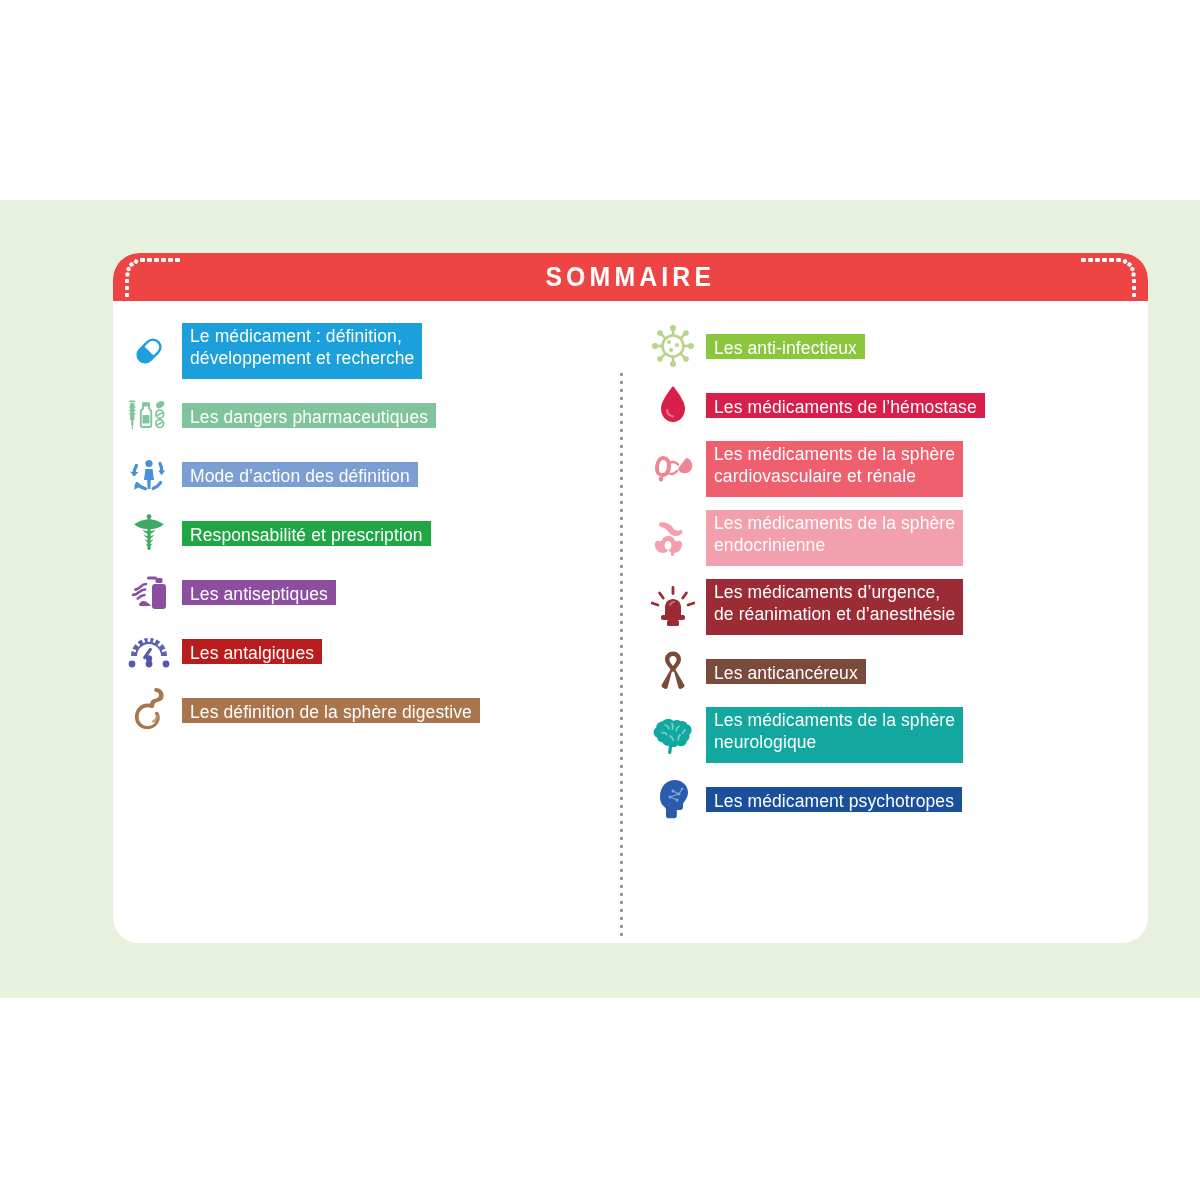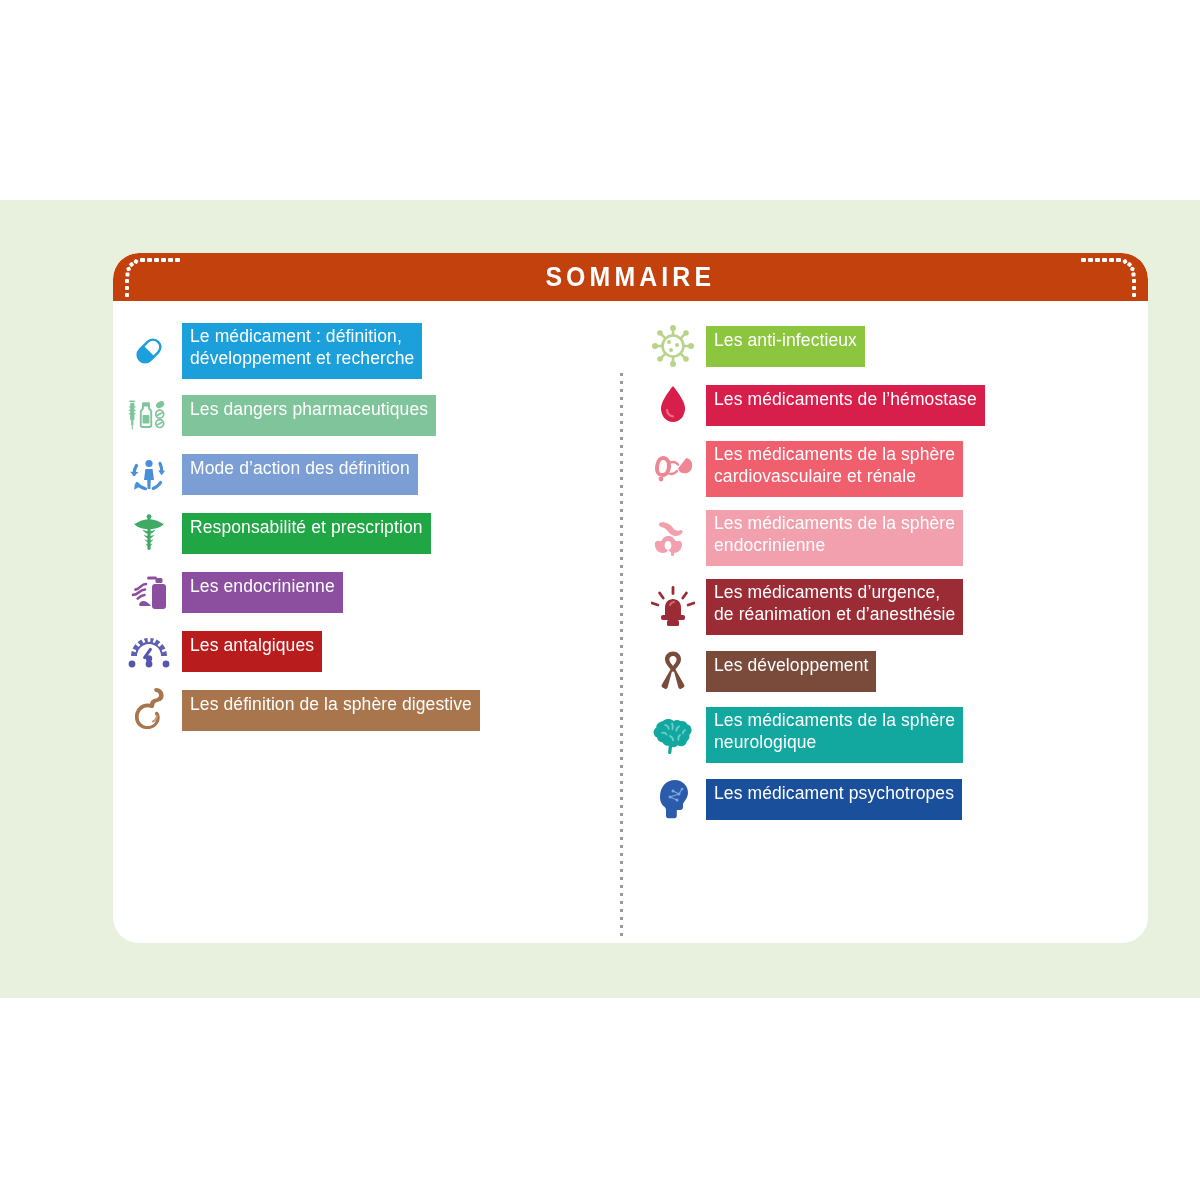--- a/index.html
+++ b/index.html
@@ -22,21 +22,21 @@
   .card{
     position:absolute;left:113px;top:253px;width:1035px;height:690px;
     background:#ffffff;
     border-radius:26px;
     overflow:hidden;
   }
 
   
   .banner{
     position:absolute;left:0;top:0;width:1035px;height:48px;
-    background:#c2410c;
+    background:#ef4444;
     border-top-left-radius:26px;border-top-right-radius:26px;
     display:flex;align-items:center;justify-content:center;
   }
   .banner-title{
     color:#ffffff;
     font-size:27px;
     font-weight:bold;
     letter-spacing:4.5px;
     font-family:"Liberation Sans", sans-serif;
     transform:scaleX(0.92);
@@ -71,21 +71,21 @@
     width:48px;height:46px;flex:0 0 48px;
     display:flex;align-items:center;justify-content:center;
     margin-right:9px;
   }
   .entry .ico svg{display:block;}
   .label{
     display:inline-block;
     color:#ffffff;
     font-size:17.5px;
     line-height:22px;
-    padding:3px 8px 16px 8px;
+    padding:3px 8px 0 8px;
     font-family:"Liberation Sans", sans-serif;
     white-space:pre-line;
     letter-spacing:0.1px;
   }
   .label.two{line-height:21.5px;padding:3px 8px 10px 8px;}
 
   
   .col-right .entry{margin-bottom:13px;}
 </style>
 </head>
@@ -223,21 +223,21 @@
                 <rect x="25" y="13" width="14" height="25" rx="3"></rect>
                 <rect x="28.5" y="7" width="7" height="5" rx="1.5"></rect>
                 <rect x="20" y="5.5" width="10" height="3" rx="1.5"></rect>
                 <path d="M19 13c-2 0-4 1.2-5.4 2.6-1.6 1.6-3 2.6-5.2 3" fill="none" stroke="#8c4fa0" stroke-width="2.6" stroke-linecap="round"></path>
                 <path d="M18 18.5c-2.4.2-4.6 1.4-6.4 3-1.6 1.4-3.4 2.2-5.6 2.4" fill="none" stroke="#8c4fa0" stroke-width="2.6" stroke-linecap="round"></path>
                 <path d="M17.5 24c-2.8.4-5 1.8-6.8 3.6" fill="none" stroke="#8c4fa0" stroke-width="2.6" stroke-linecap="round"></path>
                 <path d="M16 30c3 0 6 2 8 5h-10c-1.6 0-2.4-1.2-1.6-2.6.8-1.4 2.2-2.4 3.6-2.4z"></path>
               </g>
             </svg>
           </span>
-          <span class="label" style="background:#8c4fa0">Les endocrinienne</span>
+          <span class="label" style="background:#8c4fa0">Les antiseptiques</span>
         </div>
 
         <div class="entry">
           <span class="ico">
             <svg width="46" height="36" viewBox="0 0 46 36">
               <g fill="#5557ae">
                 <path d="M23 5a18 18 0 0 1 18 18h-6a12 12 0 0 0-12-12z" opacity="0.95"></path>
                 <path d="M23 5A18 18 0 0 0 5 23h6A12 12 0 0 1 23 11z" opacity="0.95"></path>
                 <rect x="21.6" y="3" width="2.8" height="6" rx="1.2" fill="#ffffff"></rect>
                 <rect x="33" y="8" width="2.8" height="6" rx="1.2" fill="#ffffff" transform="rotate(45 34.4 11)"></rect>
@@ -362,21 +362,21 @@
         <div class="entry">
           <span class="ico">
             <svg width="34" height="44" viewBox="0 0 34 44">
               <g fill="#7a4a3a">
                 <path d="M17 18.5l-5.4 20c-.3 1.2-1.6 1.8-2.7 1.2l-2.3-1.2c-1-.5-1.3-1.7-.8-2.7L16 18z"></path>
                 <path d="M17 18.5l5.4 20c.3 1.2 1.6 1.8 2.7 1.2l2.3-1.2c1-.5 1.3-1.7.8-2.7L18 18z"></path>
                 <path d="M17 2.5c4.4 0 8 3.3 8 7.4 0 3-1.5 5.5-3.6 8l-4.4 5.3-4.4-5.3C10.5 15.4 9 12.9 9 9.9 9 5.8 12.6 2.5 17 2.5zm0 4.6c-2 0-3.6 1.4-3.6 3.2s.8 3.2 2.3 5l1.3 1.6 1.3-1.6c1.5-1.8 2.3-3.2 2.3-5s-1.6-3.2-3.6-3.2z"></path>
               </g>
             </svg>
           </span>
-          <span class="label" style="background:#7a4a3a">Les développement</span>
+          <span class="label" style="background:#7a4a3a">Les anticancéreux</span>
         </div>
 
         <div class="entry">
           <span class="ico">
             <svg width="46" height="38" viewBox="0 0 46 38">
               <path d="M13 5c3-2.6 7.6-2.6 10.6 0 2-1.4 5-1.4 7 .2 2.6-.6 5.4.6 6.6 3 2.6.6 4.4 3 4.4 5.8 0 2-.8 3.6-2.2 4.8.6 2.4-.4 5-2.6 6.4-.2 2.8-2.6 5-5.6 5-1.2 0-2.4-.4-3.4-1-1.4 1.6-3.6 2.4-5.8 1.8l-.6 5.4c-.1.9-.9 1.6-1.8 1.6s-1.6-.8-1.5-1.8l.7-6.4c-2.6.2-5-1.2-6.2-3.4-2.8 0-5.2-2-5.6-4.8-2.2-1-3.6-3.2-3.4-5.6.1-2 1.2-3.6 2.8-4.6C5.8 8.6 8.8 5.9 13 5z" fill="#12a8a0"></path>
               <g fill="none" stroke="#6fd0cb" stroke-width="1.7" stroke-linecap="round">
                 <path d="M15 9c2.2.4 3.6 2 3.8 4"></path>
                 <path d="M22 7.5c1 1.8 1.2 3.8.4 5.6"></path>
                 <path d="M29 10.5c-1.6.8-2.6 2.4-2.6 4.2"></path>

